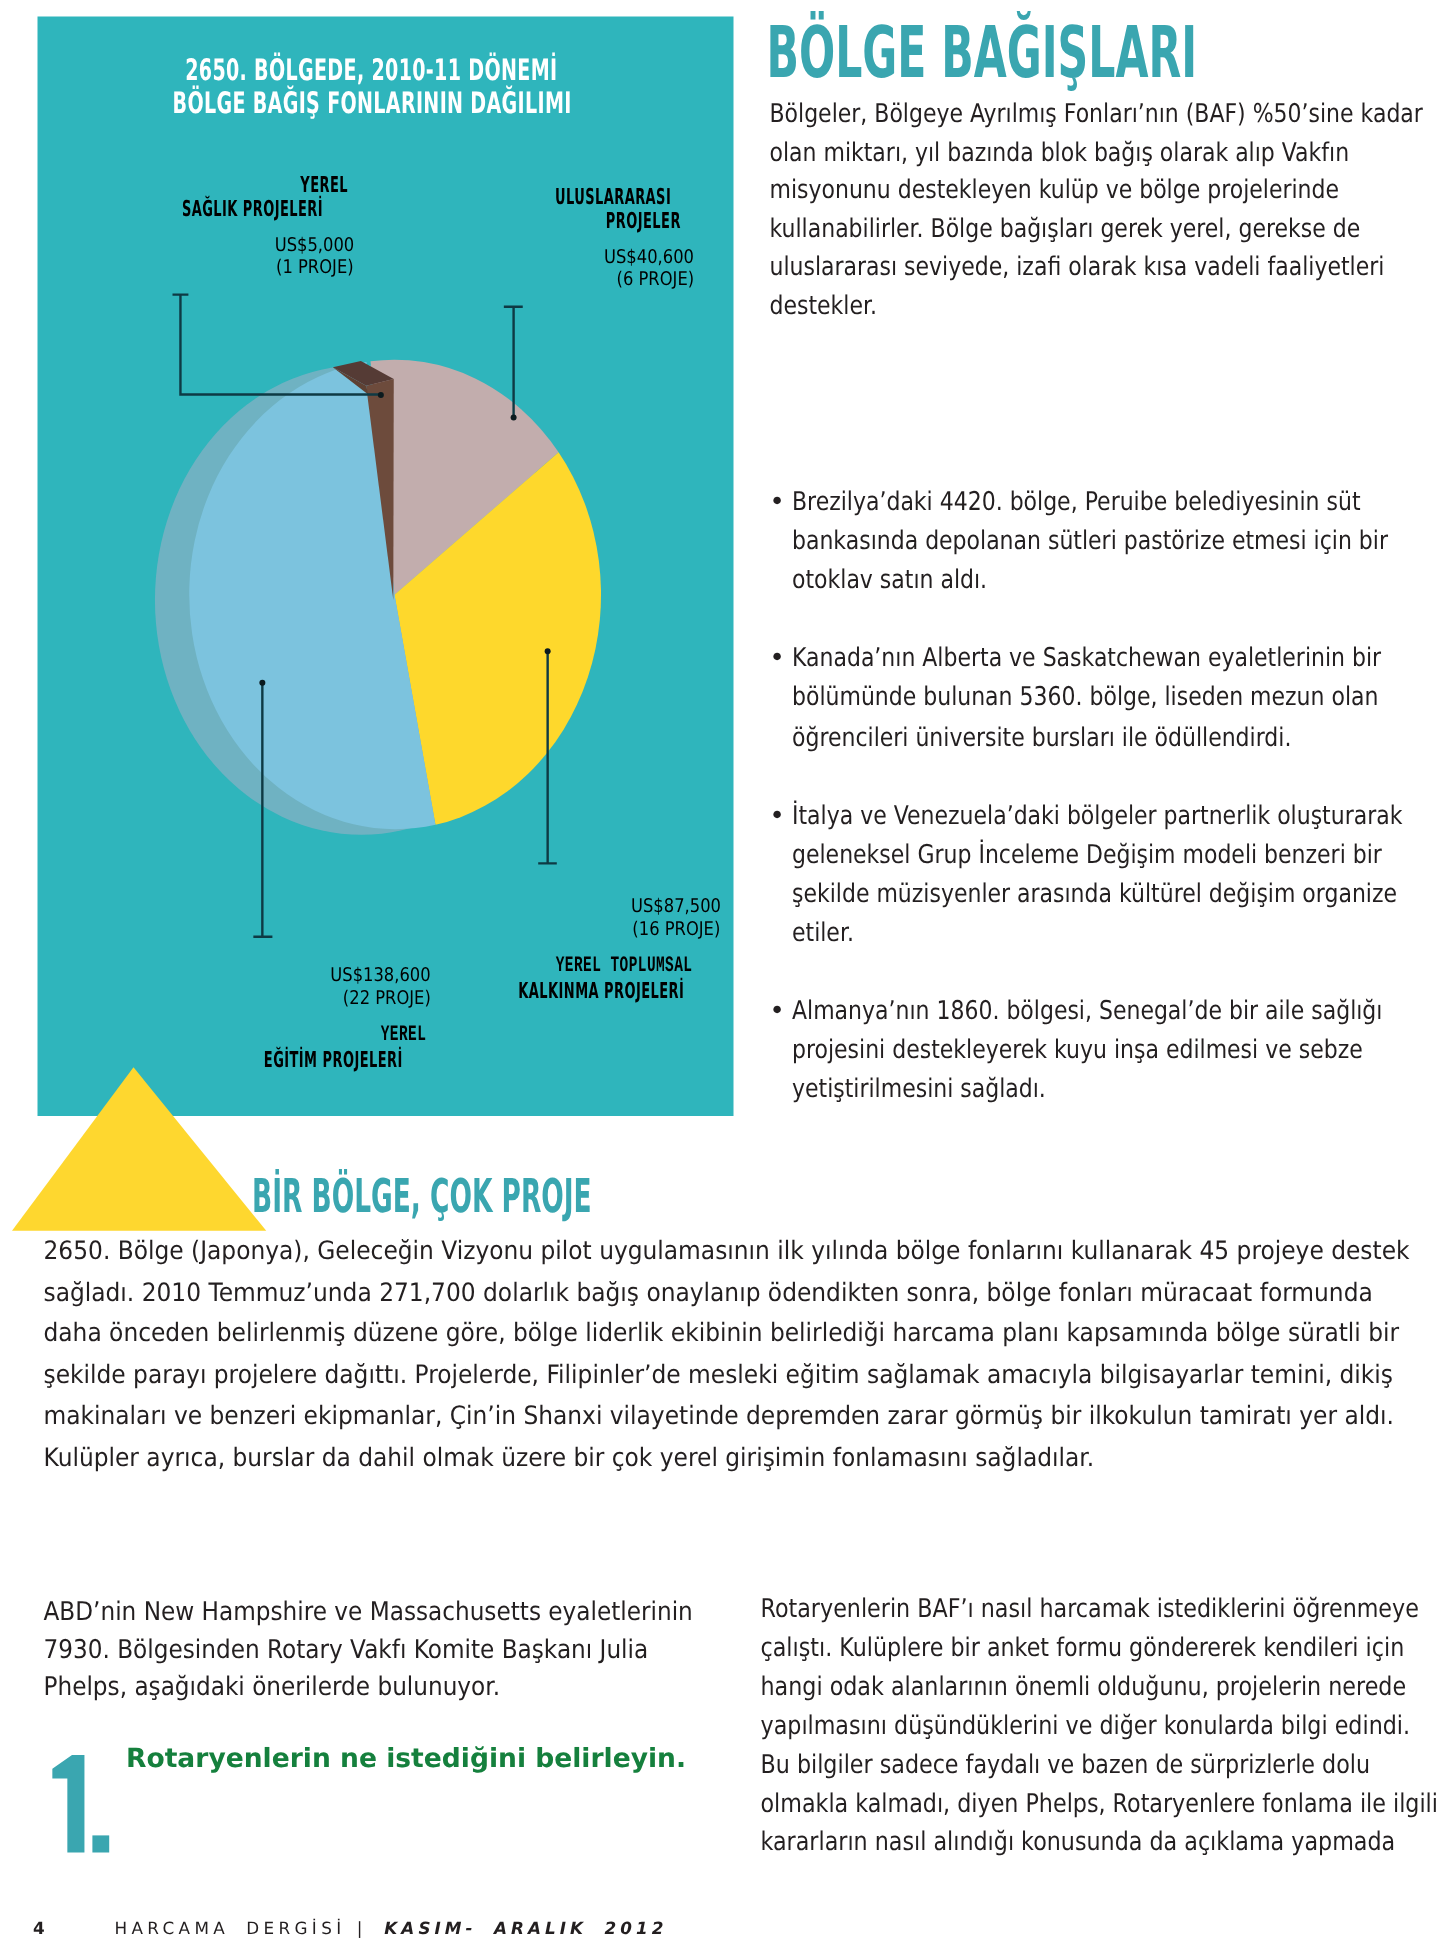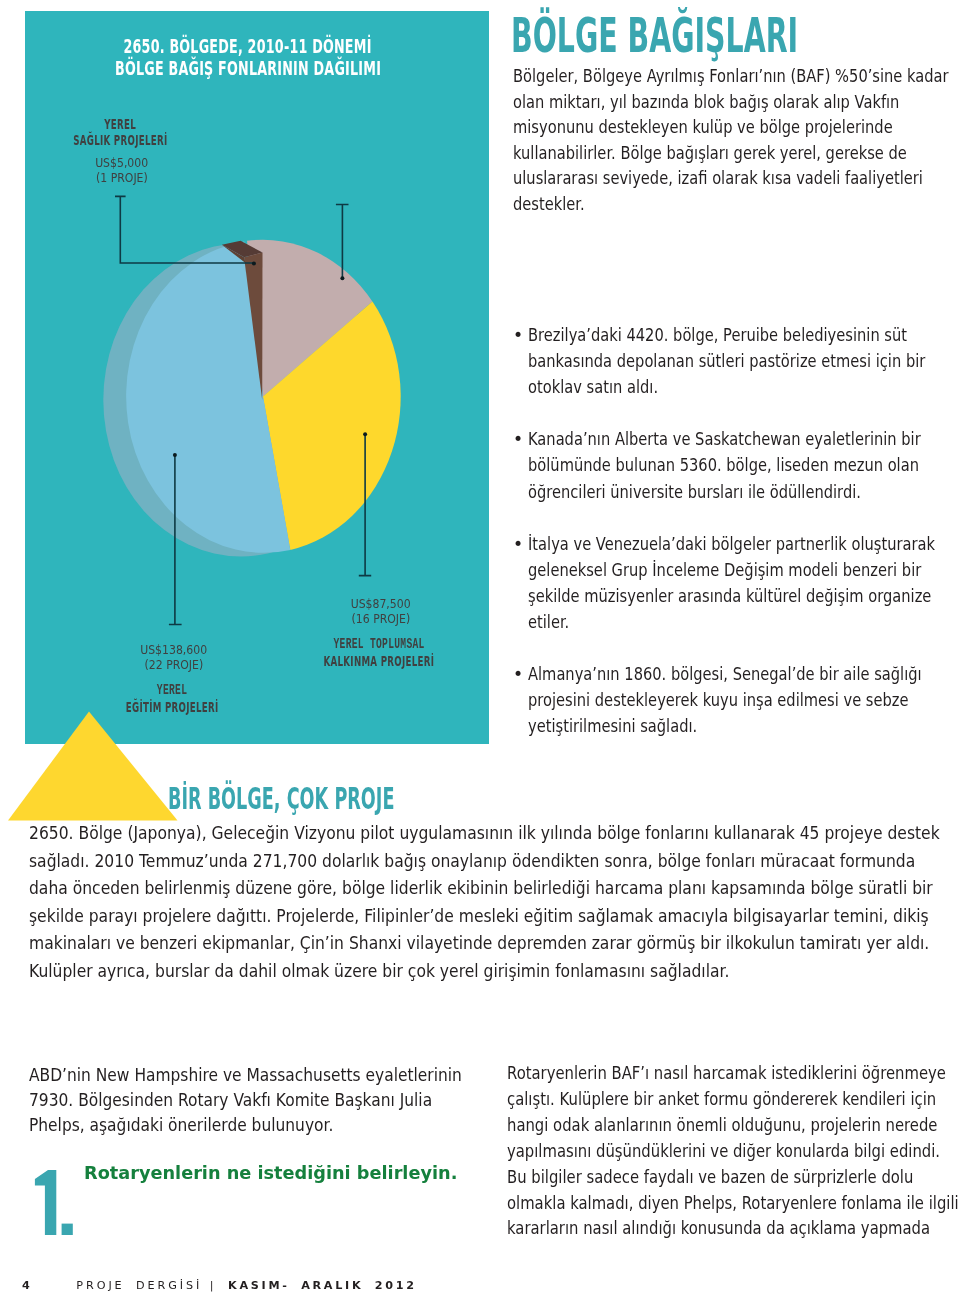--- a/index.html
+++ b/index.html
@@ -9,30 +9,30 @@
 .cond{font-family:"DejaVu Sans",sans-serif;font-weight:700;font-stretch:condensed;
       display:inline-block;transform-origin:0 0;white-space:nowrap;}
 
 
 .panel{position:absolute;left:25px;top:11px;width:464px;height:733px;background:#2FB5BC;}
 .panel-title{position:absolute;left:-9px;top:24px;width:464px;text-align:center;color:#ffffff;}
 .panel-title .cond{font-size:19.8px;transform:scaleX(0.715);transform-origin:50% 50%;letter-spacing:0.3px;}
 .ptl2{margin-top:-1.5px;}
 
 
-.cal{position:absolute;color:#404040;text-align:center;width:240px;}
+.cal{position:absolute;color:#000000;text-align:right;width:240px;}
 .cal .nm{font-weight:700;font-size:14.6px;height:15.9px;line-height:15.9px;}
 .cal .nm span{display:inline-block;font-stretch:condensed;transform:scaleX(0.66);transform-origin:50% 50%;letter-spacing:0.45px;}
 .cal .amt{font-size:12.6px;height:15.2px;line-height:15.2px;font-weight:400;margin-top:7.5px;padding-left:3px;}
 .cal .amt2{font-size:12.6px;height:15.2px;line-height:15.2px;font-weight:400;padding-left:3px;}
 .cal .amt span,.cal .amt2 span{display:inline-block;transform:scaleX(0.865);transform-origin:50% 50%;}
 .cal .nm-a{margin-top:11px;font-family:Liberation Mono, monospace;}
 .cal-health{left:-25px;top:105px;}
 .cal-intl{left:202px;top:113px;}
-.cal-comm{left:234px;top:577px;}
+.cal-comm{left:220px;top:577px;}
 .cal-edu{left:27px;top:623px;}
 .h-main{position:absolute;left:511px;top:8px;}
 .h-main .cond{font-size:47.5px;transform:scaleX(0.665);color:#3AA6B0;}
 .body-p{position:absolute;left:513px;top:64px;width:470px;color:#231f20;font-size:17.2px;line-height:25.5px;}
 .ln{white-space:nowrap;}
 .body-p .ln{transform:scaleX(0.853);transform-origin:0 50%;}
 .h-sec{position:absolute;left:514px;top:255px;}
 .h-sec .cond{font-size:30.2px;transform:scaleX(0.665);color:#3AA6B0;}
 
 .bul{position:absolute;left:513px;top:322px;width:470px;color:#231f20;font-size:17.2px;line-height:26.1px;}
@@ -63,21 +63,21 @@
 .item-t span{display:inline-block;transform:scaleX(1.006);transform-origin:0 50%;}
 .item-b{position:absolute;left:86px;top:1189px;width:560px;font-size:17.2px;line-height:27px;color:#231f20;}
 .item-b .ln{transform:scaleX(0.887);transform-origin:0 50%;}
 
 
 .foot{position:absolute;left:22px;top:1279px;font-size:11.2px;color:#231f20;white-space:nowrap;}
 .foot span{display:inline-block;}
 .foot .pg{font-weight:700;letter-spacing:0;}
 .foot .pub{letter-spacing:2.9px;margin-left:43px;word-spacing:5px;}
 .foot .sep{margin-left:4px;}
-.foot .iss{font-weight:700;letter-spacing:2.7px;margin-left:11px;word-spacing:5px;}
+.foot .iss{font-weight:700;letter-spacing:2.7px;margin-left:11px;word-spacing:5px;font-style:italic;}
 </style>
 </head>
 <body>
 
 <div class="page">
 
   <div class="panel">
     <div class="panel-title">
       <div><span class="cond">2650. BÖLGEDE, 2010-11 DÖNEMİ</span></div>
       <div class="ptl2"><span class="cond">BÖLGE BAĞIŞ FONLARININ DAĞILIMI</span></div>
@@ -103,20 +103,26 @@
         <circle cx="340.1" cy="423.2" r="2.0"></circle>
       </g>
     </svg>
     
     <div class="cal cal-health">
       <div class="nm"><span>YEREL</span></div>
       <div class="nm"><span>SAĞLIK PROJELERİ</span></div>
       <div class="amt"><span>US$5,000</span></div>
       <div class="amt2"><span>(1 PROJE)</span></div>
     </div>
+    <div class="cal cal-intl">
+      <div class="nm"><span>ULUSLARARASI</span></div>
+      <div class="nm"><span>PROJELER</span></div>
+      <div class="amt"><span>US$40,600</span></div>
+      <div class="amt2"><span>(6 PROJE)</span></div>
+    </div>
     <div class="cal cal-comm">
       <div class="amt"><span>US$87,500</span></div>
       <div class="amt2"><span>(16 PROJE)</span></div>
       <div class="nm nm-a"><span>YEREL TOPLUMSAL</span></div>
       <div class="nm"><span>KALKINMA PROJELERİ</span></div>
     </div>
     <div class="cal cal-edu">
       <div class="amt"><span>US$138,600</span></div>
       <div class="amt2"><span>(22 PROJE)</span></div>
       <div class="nm nm-a"><span>YEREL</span></div>
@@ -186,17 +192,17 @@
     </div>
   <svg class="num1" width="50" height="72" viewBox="0 0 50 72">
     <title>1.</title>
     <path d="M 18.0 0 L 26.3 0 L 26.3 65 L 14.9 65 L 14.9 15.6 L 4.9 15.6 L 4.9 9.1 Z" fill="#3AA6B0"></path>
     <rect x="31.6" y="53.6" width="11.2" height="11.4" fill="#3AA6B0"></rect>
   </svg>
   <div class="item-t"><span>Rotaryenlerin ne istediğini belirleyin.</span></div>
 
   <div class="foot">
     <span class="pg">4</span>
-    <span class="pub">PROJE DERGİSİ</span>
+    <span class="pub">HARCAMA DERGİSİ</span>
     <span class="sep">|</span>
     <span class="iss">KASIM- ARALIK 2012</span>
   </div>
 </div>
 
 </body></html>

